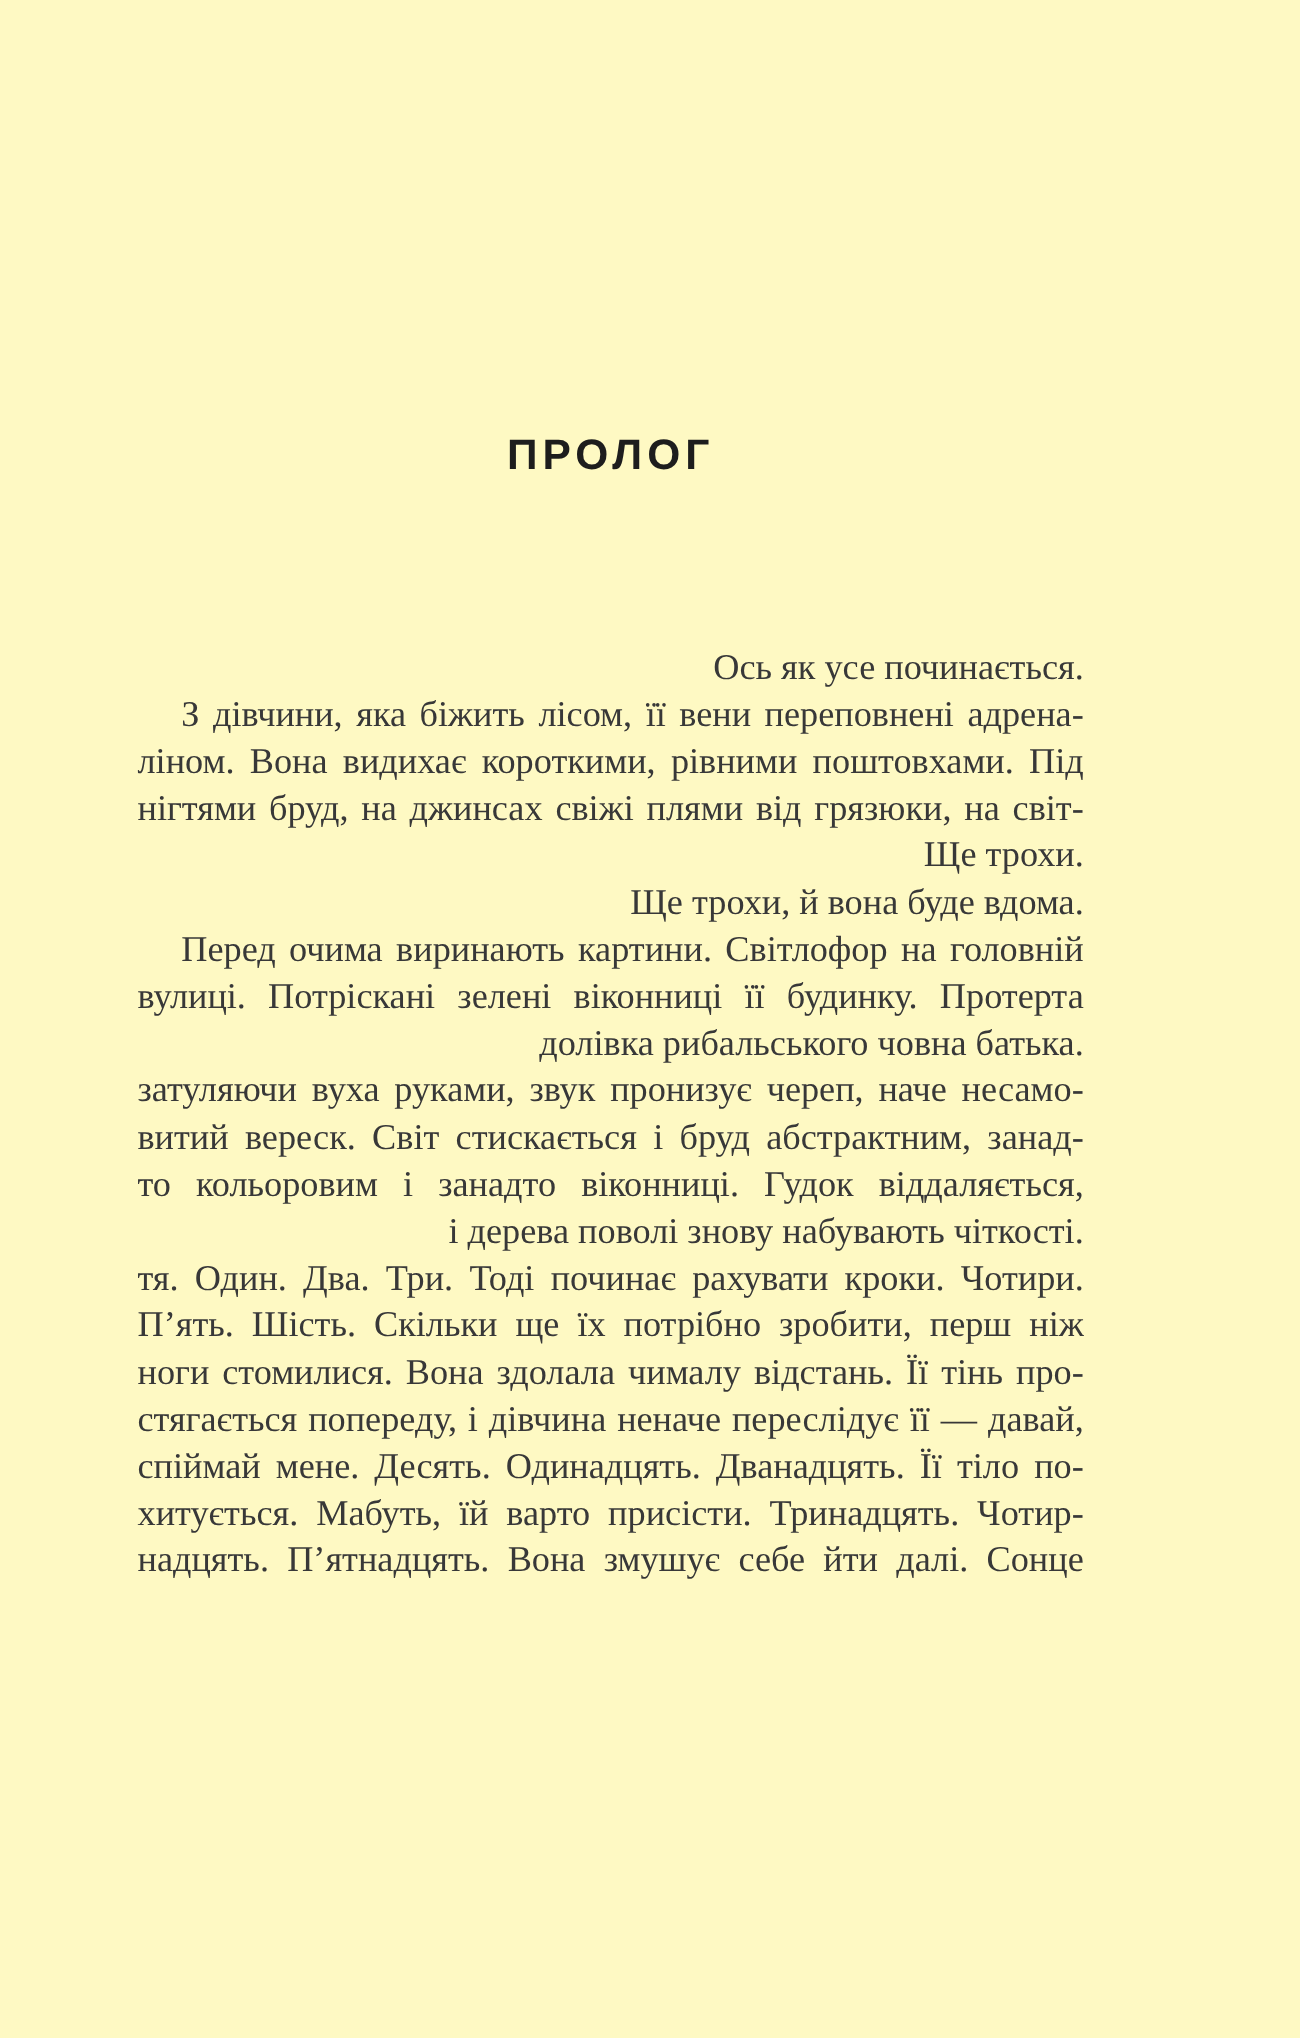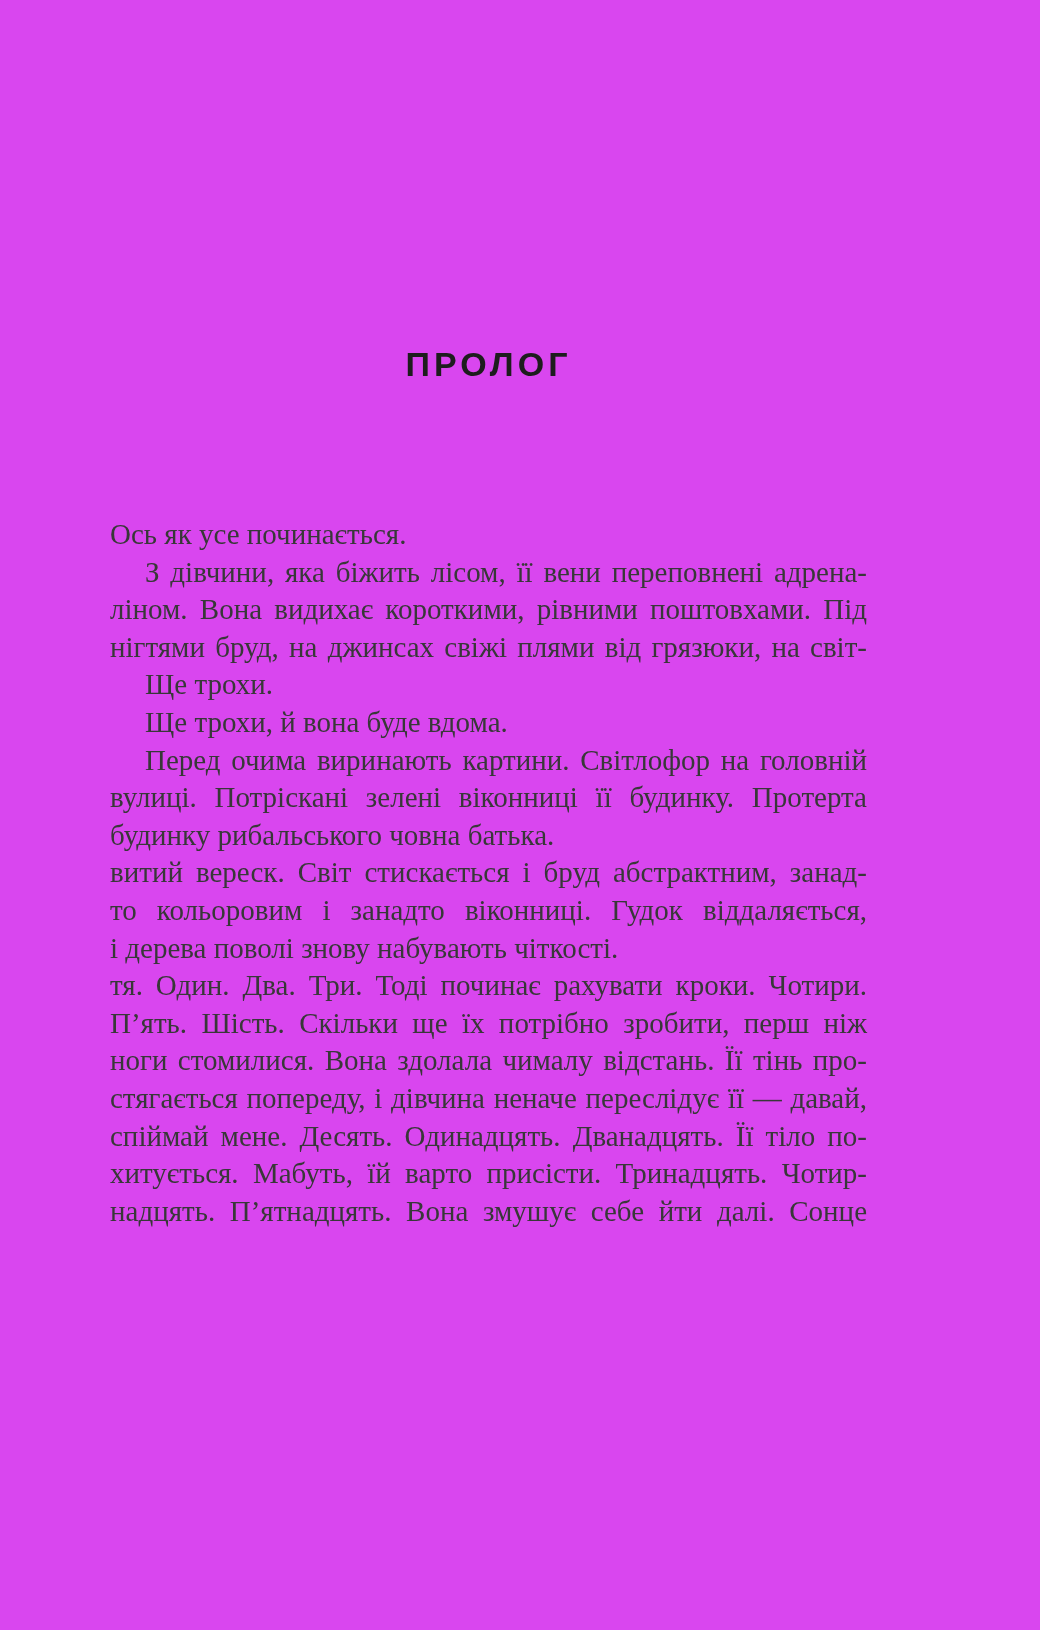--- a/index.html
+++ b/index.html
@@ -32,46 +32,47 @@
     position: absolute;
     left: 110px;
     top: 516px;
     width: 757px;
     font-family: "Liberation Serif", "DejaVu Serif", serif;
     font-size: 29px;
     line-height: 37.6px;
     color: #383838;
   }
   .body-text .line {
-    text-align: left;
+    text-align: right;
     white-space: normal;
   }
   .body-text .line.fill {
     text-align: justify;
     text-align-last: justify;
   }
   .body-text .line.indent {
     text-indent: 35px;
   }
 </style>
 </head>
 <body>
 
-<div class="page" style="background: #d946ef;">
+<div class="page" style="background: #fef9c3;">
   <h1 class="chapter-title" style="color: rgb(29, 29, 29);">ПРОЛОГ</h1>
   <div class="body-text" id="body-text" style="color: rgb(56, 56, 56);">
       <div class="line">Ось як усе починається.</div>
       <div class="line fill indent">З дівчини, яка біжить лісом, її вени переповнені адрена-</div>
       <div class="line fill">ліном. Вона видихає короткими, рівними поштовхами. Під</div>
       <div class="line fill">нігтями бруд, на джинсах свіжі плями від грязюки, на світ-</div>
       <div class="line indent">Ще трохи.</div>
       <div class="line indent">Ще трохи, й вона буде вдома.</div>
       <div class="line fill indent">Перед очима виринають картини. Світлофор на головній</div>
       <div class="line fill">вулиці. Потріскані зелені віконниці її будинку. Протерта</div>
-      <div class="line">будинку рибальського човна батька.</div>
+      <div class="line">долівка рибальського човна батька.</div>
+      <div class="line fill">затуляючи вуха руками, звук пронизує череп, наче несамо-</div>
       <div class="line fill">витий вереск. Світ стискається і бруд абстрактним, занад-</div>
       <div class="line fill">то кольоровим і занадто віконниці. Гудок віддаляється,</div>
       <div class="line">і дерева поволі знову набувають чіткості.</div>
       <div class="line fill">тя. Один. Два. Три. Тоді починає рахувати кроки. Чотири.</div>
       <div class="line fill">П’ять. Шість. Скільки ще їх потрібно зробити, перш ніж</div>
       <div class="line fill">ноги стомилися. Вона здолала чималу відстань. Її тінь про-</div>
       <div class="line fill">стягається попереду, і дівчина неначе переслідує її — давай,</div>
       <div class="line fill">спіймай мене. Десять. Одинадцять. Дванадцять. Її тіло по-</div>
       <div class="line fill">хитується. Мабуть, їй варто присісти. Тринадцять. Чотир-</div>
       <div class="line fill">надцять. П’ятнадцять. Вона змушує себе йти далі. Сонце</div>

